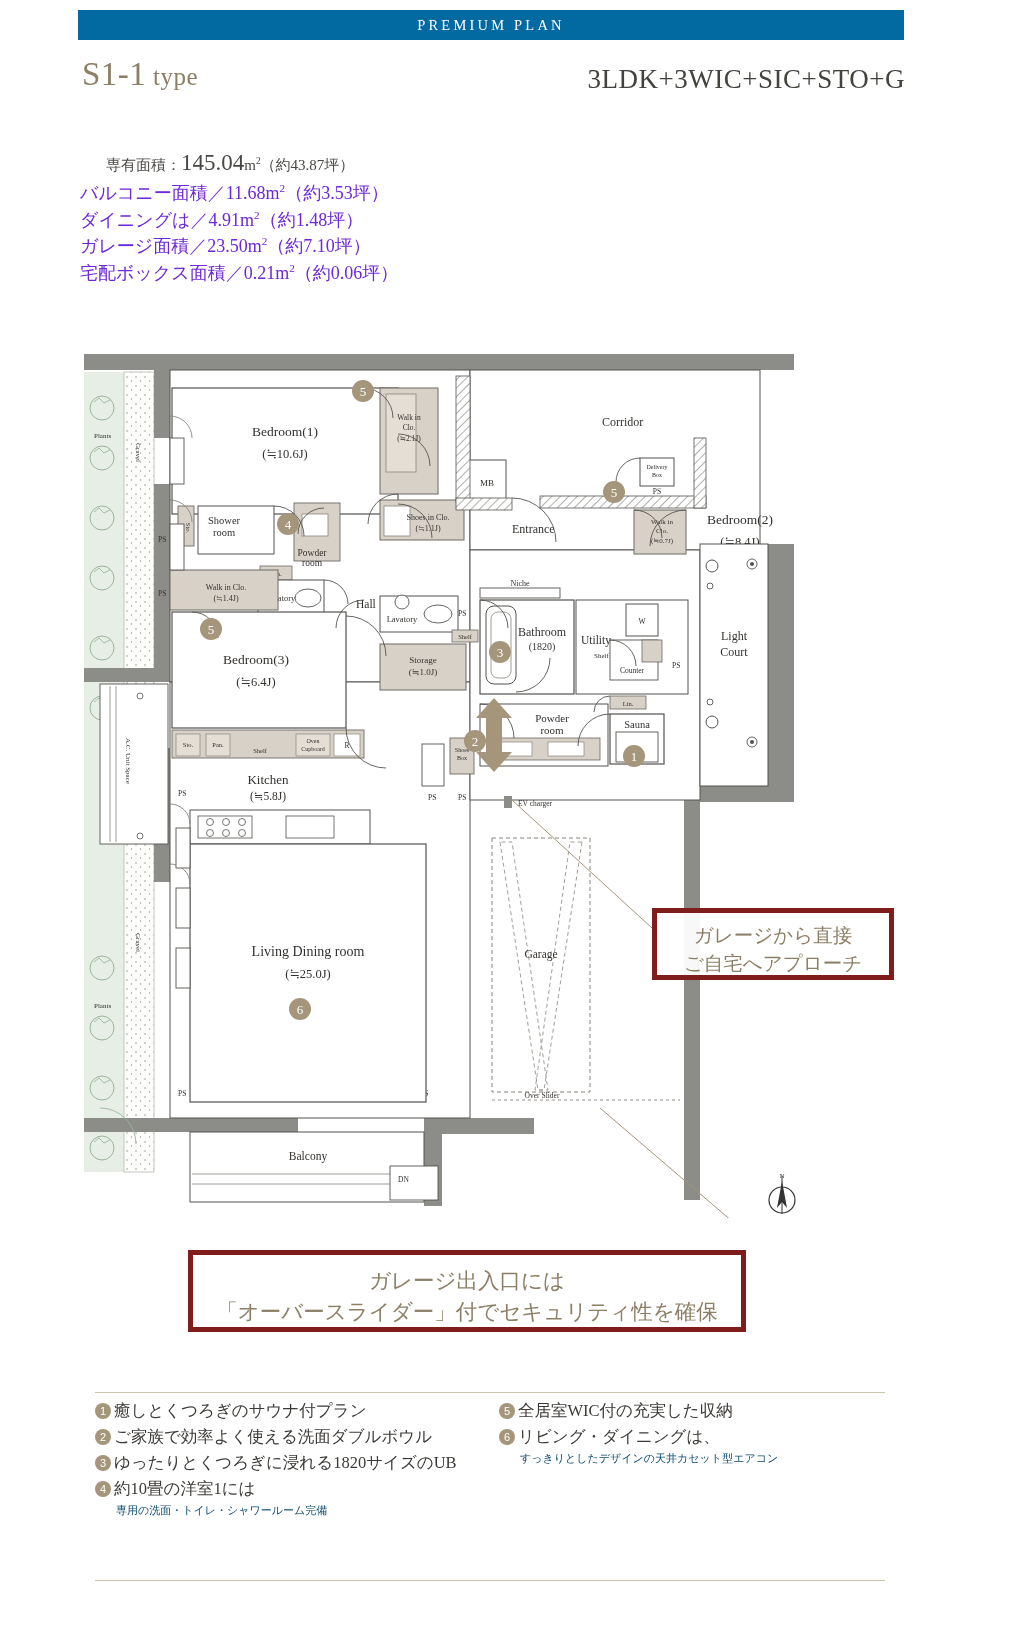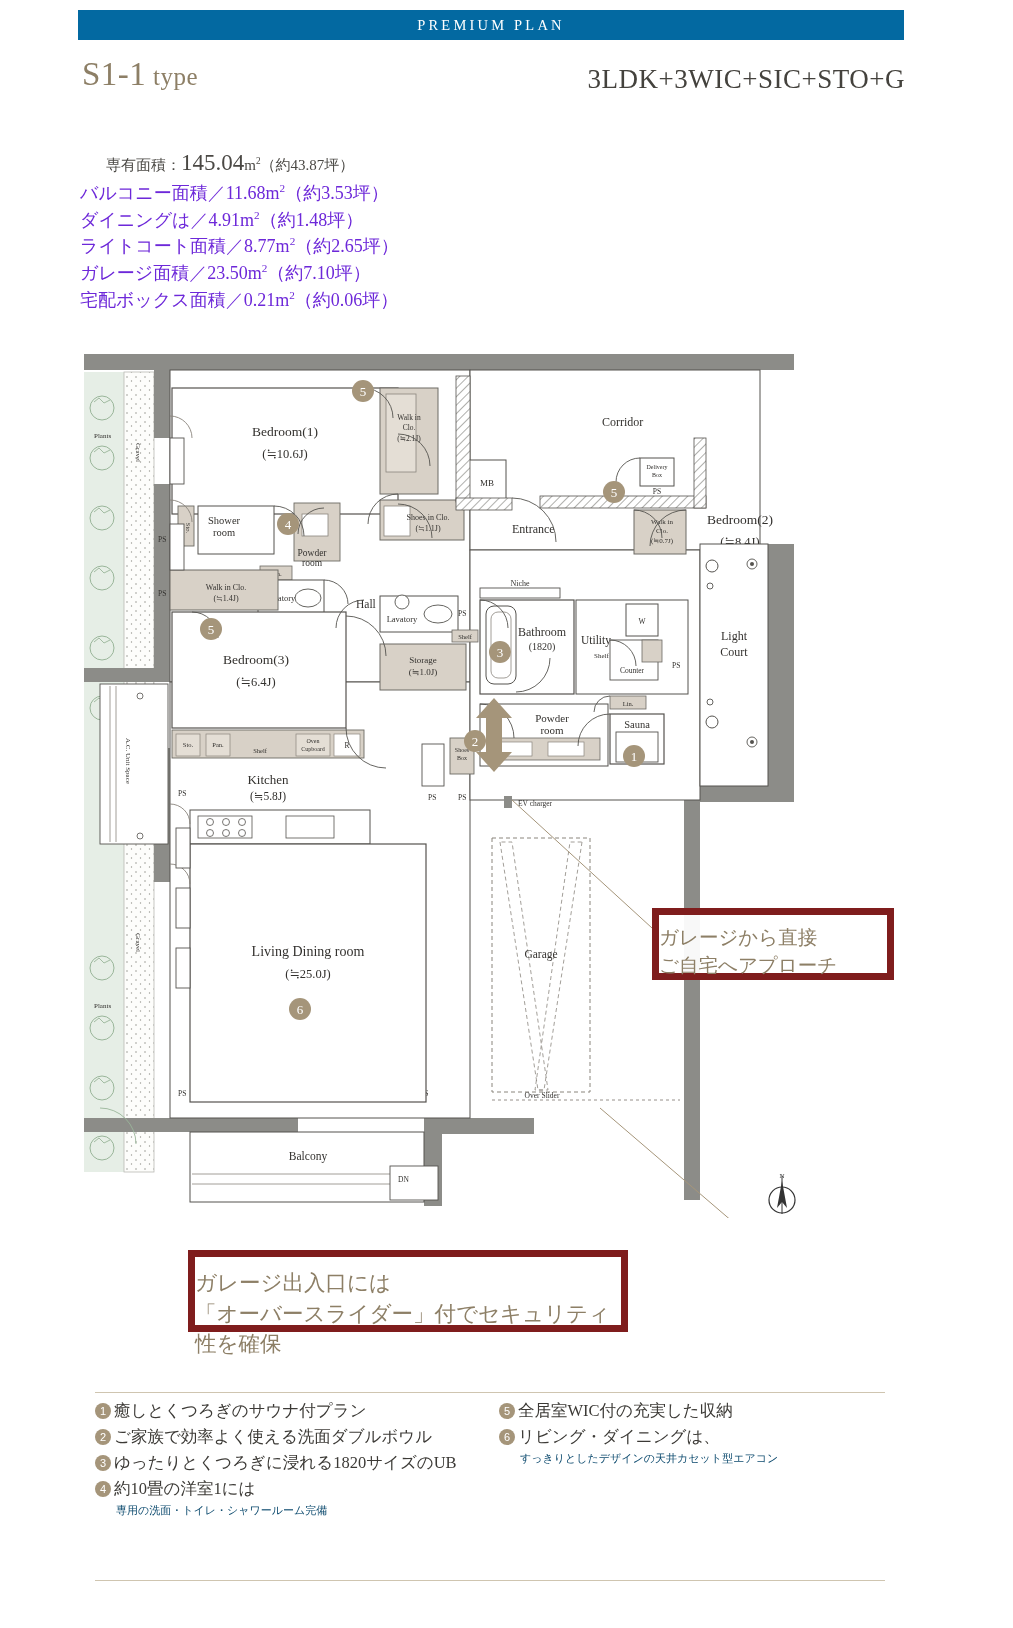--- a/index.html
+++ b/index.html
@@ -43,33 +43,33 @@
   
   #floorplan {
     position: absolute; left: 80px; top: 348px;
     width: 720px; height: 870px;
   }
   #floorplan svg { display: block; }
 
   
   .callout {
     position: absolute;
-    border: 7px solid #7f1d1d;
+    border: 5px solid #7f1d1d;
     background: rgba(255,255,255,0.94);
     color: #8d7f66;
-    text-align: left;
+    text-align: center;
     font-family: "Liberation Serif", "DejaVu Serif", serif;
     line-height: 1.42;
   }
   #callout-garage-access {
     left: 652px; top: 908px; width: 242px; height: 72px;
     font-size: 19.5px; padding-top: 9px;
   }
   #callout-over-slider {
-    left: 188px; top: 1250px; width: 440px; height: 82px;
+    left: 188px; top: 1250px; width: 558px; height: 82px;
     font-size: 21.5px; padding-top: 11px;
   }
 
   
   #compass { position: absolute; left: 760px; top: 1168px; width: 44px; height: 52px; }
 
   
   #legend-rule-top {
     position: absolute; left: 95px; top: 1392px; width: 790px;
     border-top: 1.6px solid #cfc5b0;
@@ -120,23 +120,20 @@
 
 <div id="areas">
   <div class="a-main">
     <span>専有面積：</span><span class="big">145.04</span><span>m</span><span class="sup">2</span><span>（約43.87坪）</span>
   </div>
   <div class="a-row">
     <span>バルコニー面積／</span><span>11.68</span><span>m</span><span class="sup">2</span><span>（約3.53坪）</span>
   </div>
   <div class="a-row">
     <span>ダイニングは／</span><span>4.91</span><span>m</span><span class="sup">2</span><span>（約1.48坪）</span>
-  </div>
-  <div class="a-row">
-    <span>ライトコート面積／</span><span>8.77</span><span>m</span><span class="sup">2</span><span>（約2.65坪）</span>
   </div>
   <div class="a-row">
     <span>ガレージ面積／</span><span>23.50</span><span>m</span><span class="sup">2</span><span>（約7.10坪）</span>
   </div>
   <div class="a-row">
     <span>宅配ボックス面積／</span><span>0.21</span><span>m</span><span class="sup">2</span><span>（約0.06坪）</span>
   </div>
 </div>
 
 <div id="floorplan">

